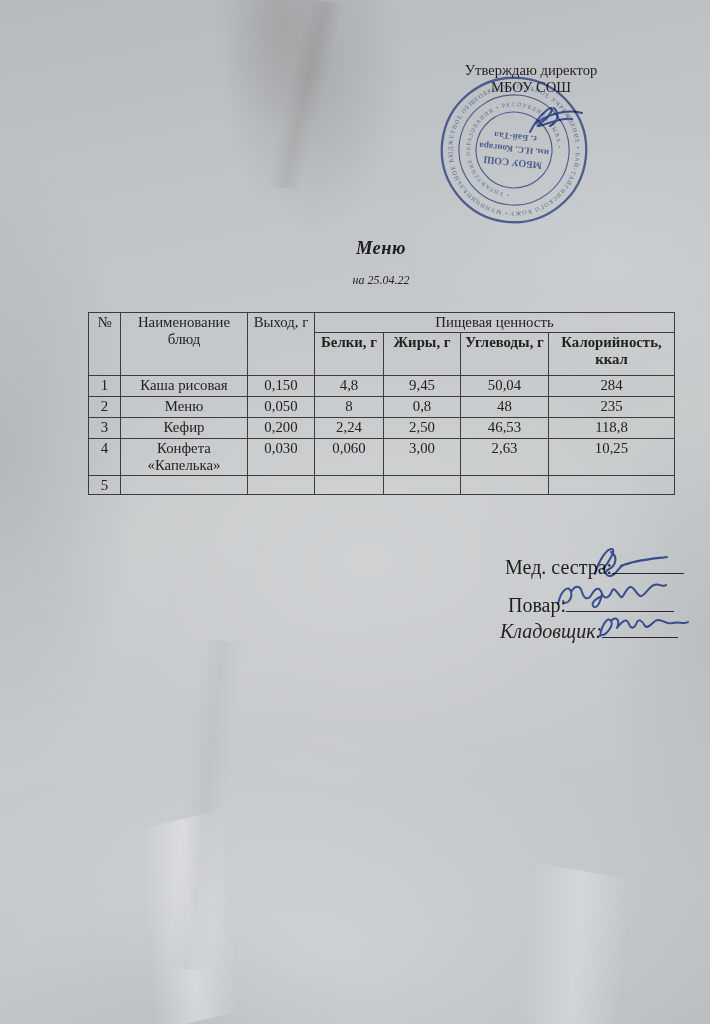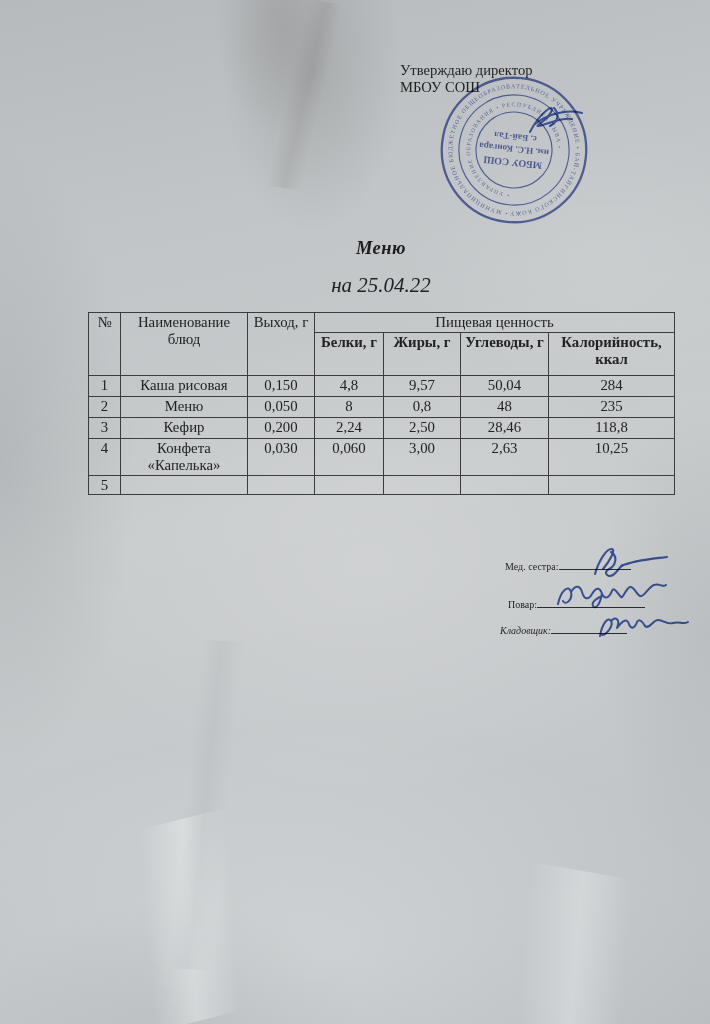--- a/index.html
+++ b/index.html
@@ -28,53 +28,53 @@
   .crease2{left:60px;top:820px;width:260px;height:200px;transform:rotate(-14deg);
     background:linear-gradient(100deg,transparent 35%,rgba(250,252,253,0.35) 50%,transparent 65%);}
   .crease3{left:420px;top:870px;width:300px;height:160px;transform:rotate(10deg);
     background:linear-gradient(85deg,transparent 35%,rgba(248,250,251,0.30) 52%,transparent 68%);}
   .crease4{left:160px;top:640px;width:90px;height:330px;transform:rotate(4deg);
     background:linear-gradient(92deg,transparent 30%,rgba(160,164,167,0.18) 50%,transparent 72%);}
 
   
   .approval{
     position:absolute;top:62px;left:400px;width:262px;
-    text-align:left;font-size:14.6px;line-height:17.3px;color:#1f1f1f;
+    text-align:center;font-size:14.6px;line-height:17.3px;color:#1f1f1f;
   }
   .approval .sig-line{
     display:inline-block;width:66px;height:13px;
     border-bottom:1.3px solid #2b2b2b;margin-right:6px;
   }
   .approval-row4{margin-top:3px;}
 
   
   .stamp{position:absolute;left:431px;top:74px;width:166px;height:152px;
     mix-blend-mode:multiply;opacity:0.82;filter:blur(0.35px);}
 
   
   .title-wrap{position:absolute;left:88px;top:238px;width:586px;text-align:center;font-style:italic;}
   .doc-title{font-size:18.5px;font-weight:bold;letter-spacing:0.5px;color:#1d1d1d;}
-  .doc-date{font-size:21px;margin-top:14px;color:#222;}
+  .doc-date{font-size:12px;margin-top:14px;color:#222;}
 
   
   .menu-table-wrap{position:absolute;left:88px;top:312px;width:587px;}
   table.menu{border-collapse:collapse;table-layout:fixed;width:587px;
     font-size:14.8px;line-height:1.18;color:#222;}
   table.menu td,table.menu th{
     border:1.2px solid #3c3c3c;padding:1px 2px 0 2px;
     text-align:center;vertical-align:top;font-weight:normal;
     overflow:hidden;
   }
   table.menu .h-nutrition{height:18px;text-align:center;}
   table.menu .sub-row th{height:41px;font-weight:bold;}
   tr.r1 td{height:19px;} tr.r2 td{height:19px;} tr.r3 td{height:19px;}
   tr.r4 td{height:33px;} tr.r5 td{height:15px;}
 
   
-  .sig-row{position:absolute;font-size:10px;color:#1f1f1f;white-space:nowrap;}
+  .sig-row{position:absolute;font-size:20px;color:#1f1f1f;white-space:nowrap;}
   .sig-row .uline{display:inline-block;border-bottom:1.3px solid #2b2b2b;height:13px;}
   .sig-med{left:505px;top:556px;}
   .sig-cook{left:508px;top:588px;margin-top:6px;}
   .sig-store{left:500px;top:620px;font-style:italic;}
   .ink{position:absolute;mix-blend-mode:multiply;}
 </style>
 </head>
 <body>
 
 <div id="paper">
@@ -148,40 +148,40 @@
           <th>Углеводы, г</th>
           <th>Калорийность, ккал</th>
         </tr>
       </thead>
       <tbody>
         <tr class="r1">
           <td>1</td>
           <td>Каша рисовая</td>
           <td>0,150</td>
           <td>4,8</td>
-          <td>9,57</td>
+          <td>9,45</td>
           <td>50,04</td>
           <td>284</td>
         </tr>
         <tr class="r2">
           <td>2</td>
           <td>Меню</td>
           <td>0,050</td>
           <td>8</td>
           <td>0,8</td>
           <td>48</td>
           <td>235</td>
         </tr>
         <tr class="r3">
           <td>3</td>
           <td>Кефир</td>
           <td>0,200</td>
           <td>2,24</td>
           <td>2,50</td>
-          <td>28,46</td>
+          <td>46,53</td>
           <td>118,8</td>
         </tr>
         <tr class="r4">
           <td>4</td>
           <td>Конфета «Капелька»</td>
           <td>0,030</td>
           <td>0,060</td>
           <td>3,00</td>
           <td>2,63</td>
           <td>10,25</td>

